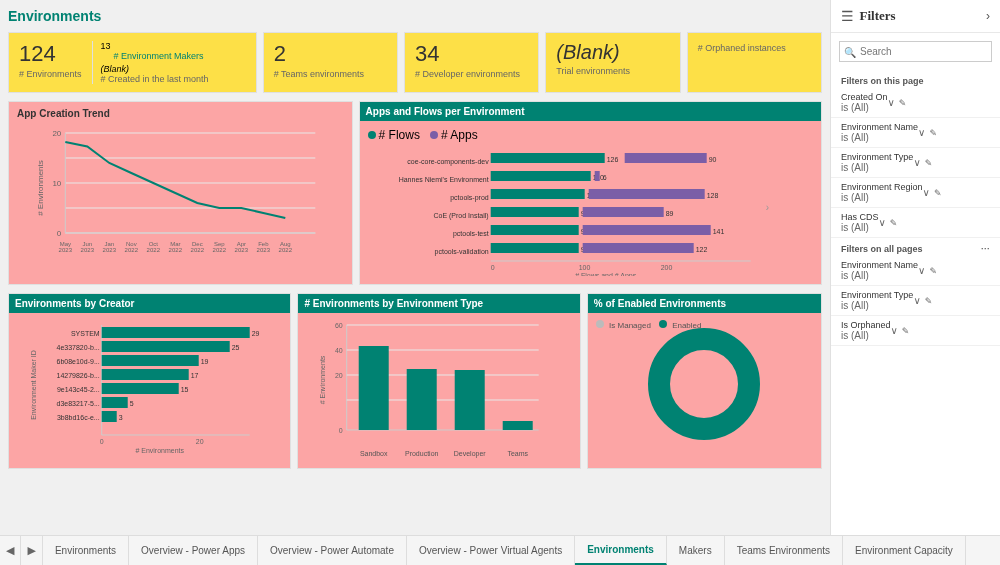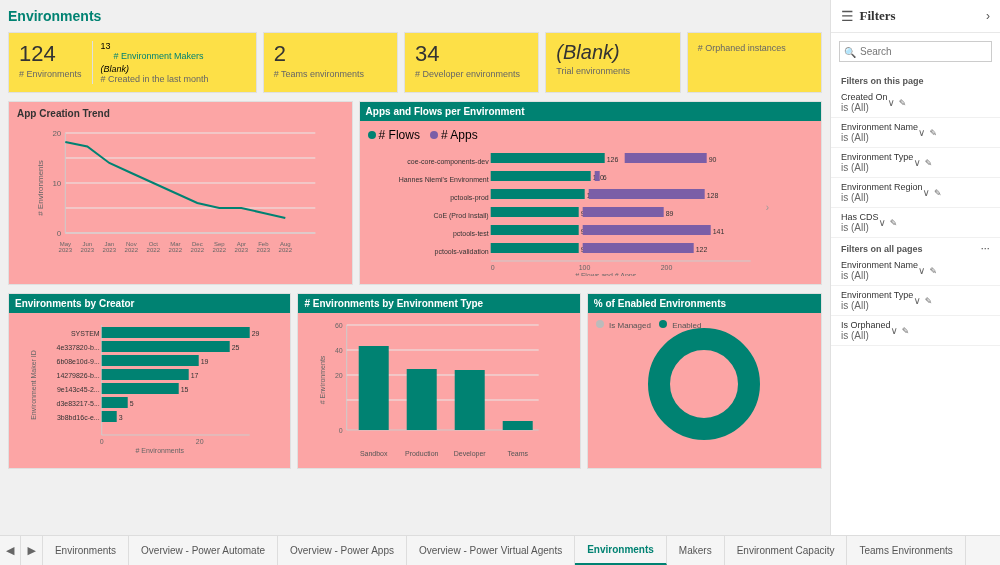--- a/index.html
+++ b/index.html
@@ -409,20 +409,20 @@
         <span style="font-size:9px;">✎</span>
       </div>
     </div>
   </div>
 </div>
 
 <div class="tab-bar">
   <div class="tab-nav-btn">◀</div>
   <div class="tab-nav-btn">▶</div>
   <div class="tab">Environments</div>
+  <div class="tab">Overview - Power Apps</div>
   <div class="tab">Overview - Power Automate</div>
-  <div class="tab">Overview - Power Apps</div>
   <div class="tab">Overview - Power Virtual Agents</div>
   <div class="tab active">Environments</div>
   <div class="tab">Makers</div>
+  <div class="tab">Teams Environments</div>
   <div class="tab">Environment Capacity</div>
-  <div class="tab">Teams Environments</div>
 </div>
 
 </body></html>

